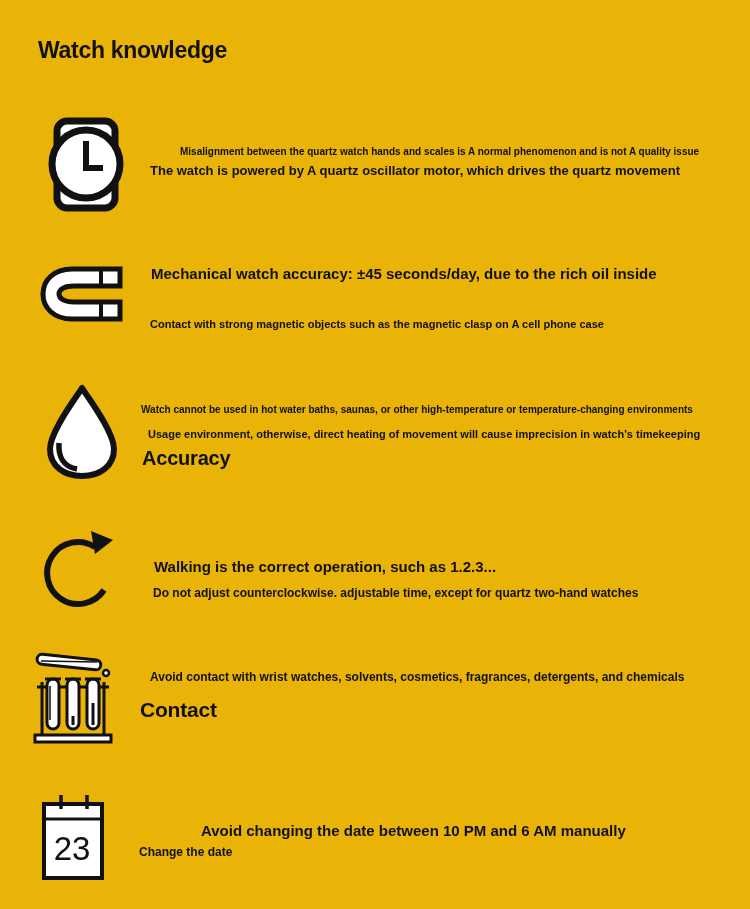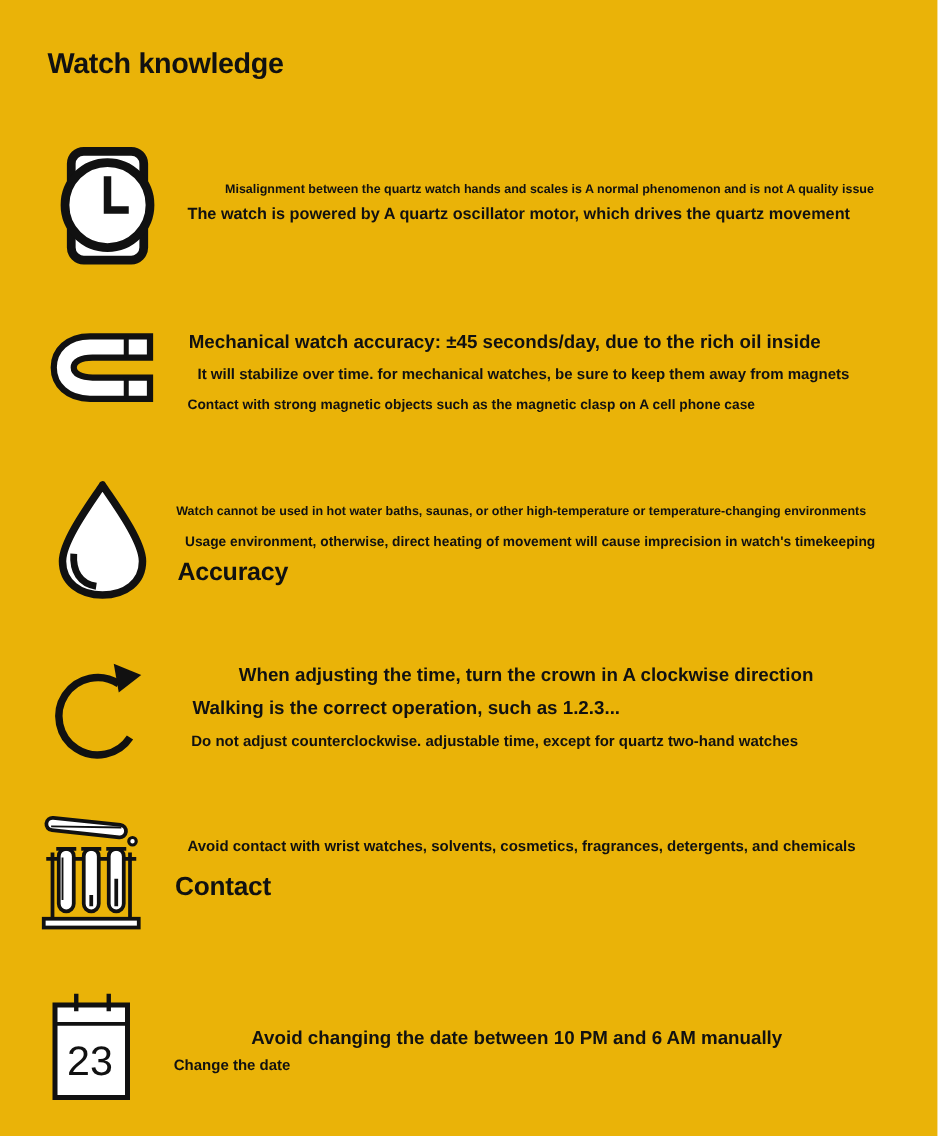--- a/index.html
+++ b/index.html
@@ -35,40 +35,38 @@
   <div class="abs t" style="left:150px;top:164px;font-size:13px;">The watch is powered by A quartz oscillator motor, which drives the quartz movement</div>
 
   <span class="icon" style="left:38px;top:264px;width:86px;height:60px;">
     <svg viewBox="0 0 86 60" xmlns="http://www.w3.org/2000/svg">
       <path d="M82,5 H34 C16,5 5,16 5,30 C5,44 16,55 34,55 H82 V38 H36 C27,38 21,35 21,30 C21,25 27,22 36,22 H82 Z" fill="#fff" stroke="#111" stroke-width="5" stroke-linejoin="miter"></path>
       <line x1="63" y1="5" x2="63" y2="22" stroke="#111" stroke-width="4"></line>
       <line x1="63" y1="38" x2="63" y2="55" stroke="#111" stroke-width="4"></line>
     </svg>
   </span>
   <div class="abs t" style="left:151px;top:266px;font-size:15px;">Mechanical watch accuracy: ±45 seconds/day, due to the rich oil inside</div>
-  <div class="abs t" style="left:158px;top:293px;font-size:12px;">It will stabilize over time. for mechanical watches, be sure to keep them away from magnets</div>
   <div class="abs t" style="left:150px;top:318px;font-size:11px;">Contact with strong magnetic objects such as the magnetic clasp on A cell phone case</div>
 
   <span class="icon" style="left:38px;top:383px;width:88px;height:98px;">
     <svg viewBox="0 0 88 98" xmlns="http://www.w3.org/2000/svg">
       <path d="M44,5 C40,12 12,48 12,66 C12,83 26,93 44,93 C62,93 76,83 76,66 C76,48 48,12 44,5 Z" fill="#fff" stroke="#111" stroke-width="6" stroke-linejoin="round"></path>
       <path d="M21,60 C20,74 26,84 39,86" fill="none" stroke="#111" stroke-width="5.5" stroke-linecap="butt"></path>
     </svg>
   </span>
   <div class="abs t" style="left:141px;top:404px;font-size:10px;">Watch cannot be used in hot water baths, saunas, or other high-temperature or temperature-changing environments</div>
   <div class="abs t" style="left:148px;top:428px;font-size:11px;">Usage environment, otherwise, direct heating of movement will cause imprecision in watch's timekeeping</div>
   <div class="abs t" style="left:142px;top:447px;font-size:20px;letter-spacing:-0.2px;">Accuracy</div>
 
   <span class="icon" style="left:38px;top:527px;width:82px;height:85px;">
     <svg viewBox="0 0 82 85" xmlns="http://www.w3.org/2000/svg">
       <path d="M57,20 A31,31 0 1 0 66,63" fill="none" stroke="#111" stroke-width="6" stroke-linecap="butt"></path>
       <polygon points="53,4 75,13 57,27" fill="#111"></polygon>
     </svg>
   </span>
-  <div class="abs t" style="left:191px;top:533px;font-size:15px;">When adjusting the time, turn the crown in A clockwise direction</div>
   <div class="abs t" style="left:154px;top:559px;font-size:15px;">Walking is the correct operation, such as 1.2.3...</div>
   <div class="abs t" style="left:153px;top:587px;font-size:12px;">Do not adjust counterclockwise. adjustable time, except for quartz two-hand watches</div>
 
   <span class="icon" style="left:32px;top:646px;width:82px;height:100px;">
     <svg viewBox="0 0 82 100" xmlns="http://www.w3.org/2000/svg">
       <g transform="rotate(6 8 14)">
         <rect x="5" y="8" width="64" height="10" rx="5" fill="#fff" stroke="#111" stroke-width="3"></rect>
         <line x1="9" y1="15" x2="65" y2="10" stroke="#111" stroke-width="1.5"></line>
       </g>
       <circle cx="74" cy="27" r="3" fill="#fff" stroke="#111" stroke-width="2.5"></circle>

